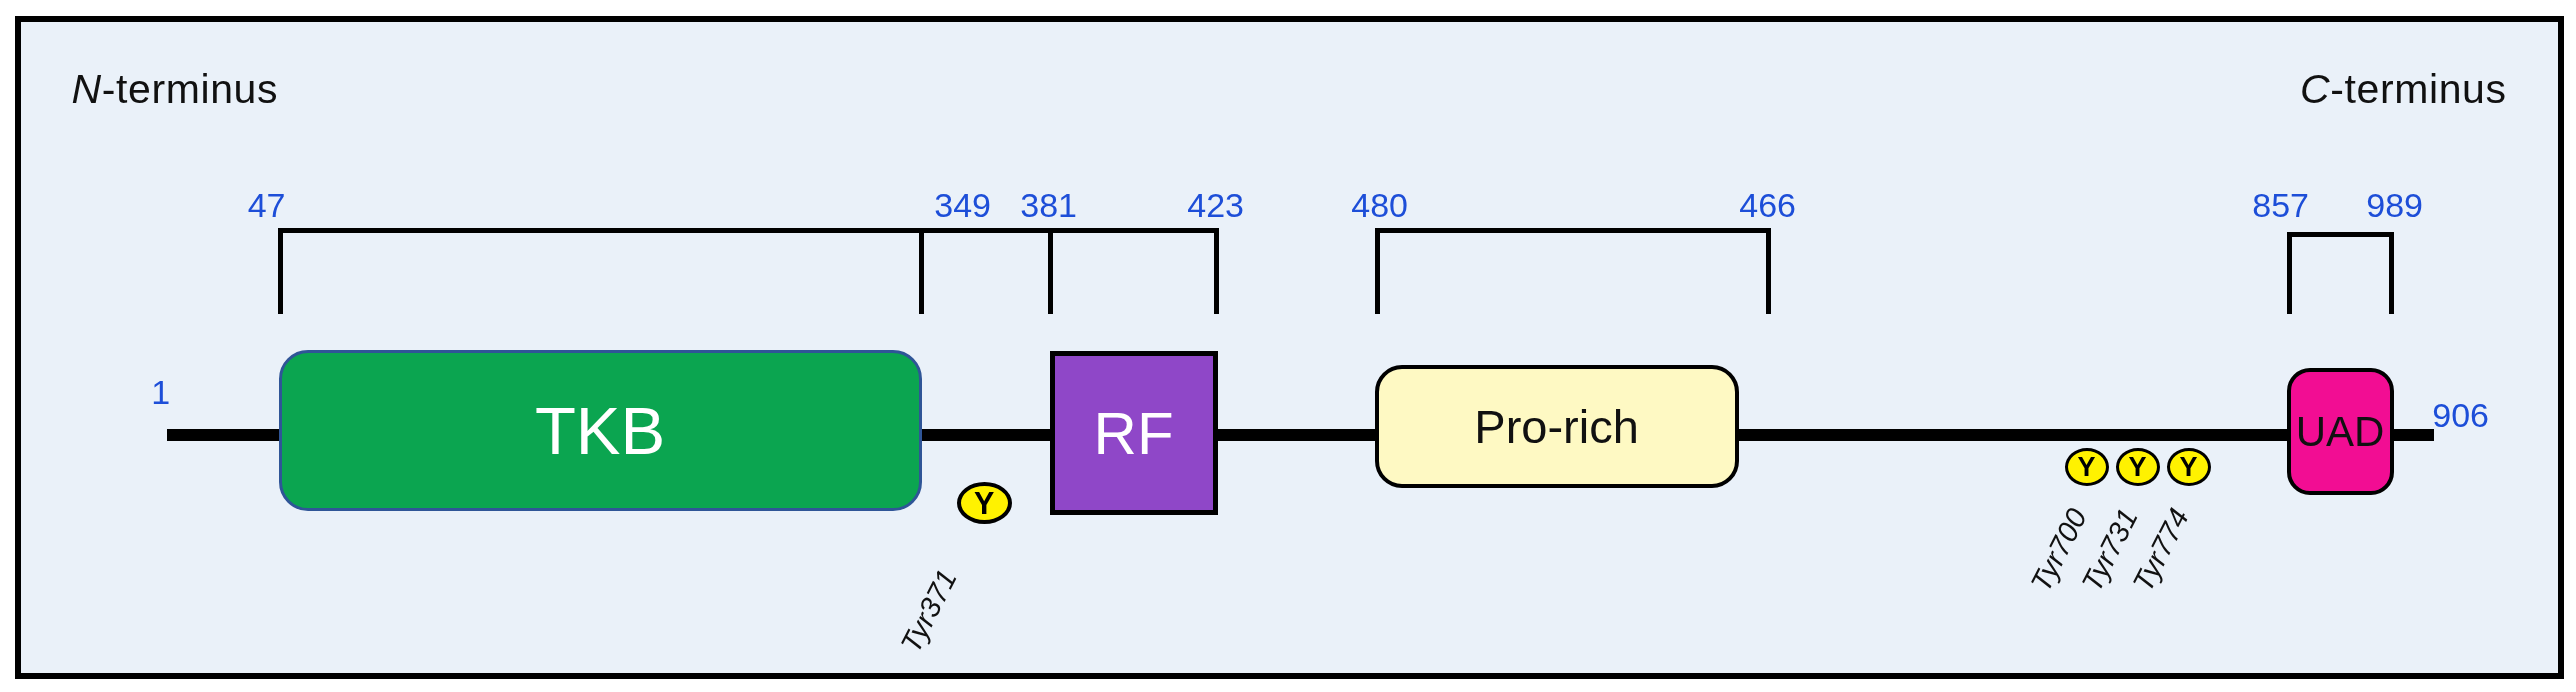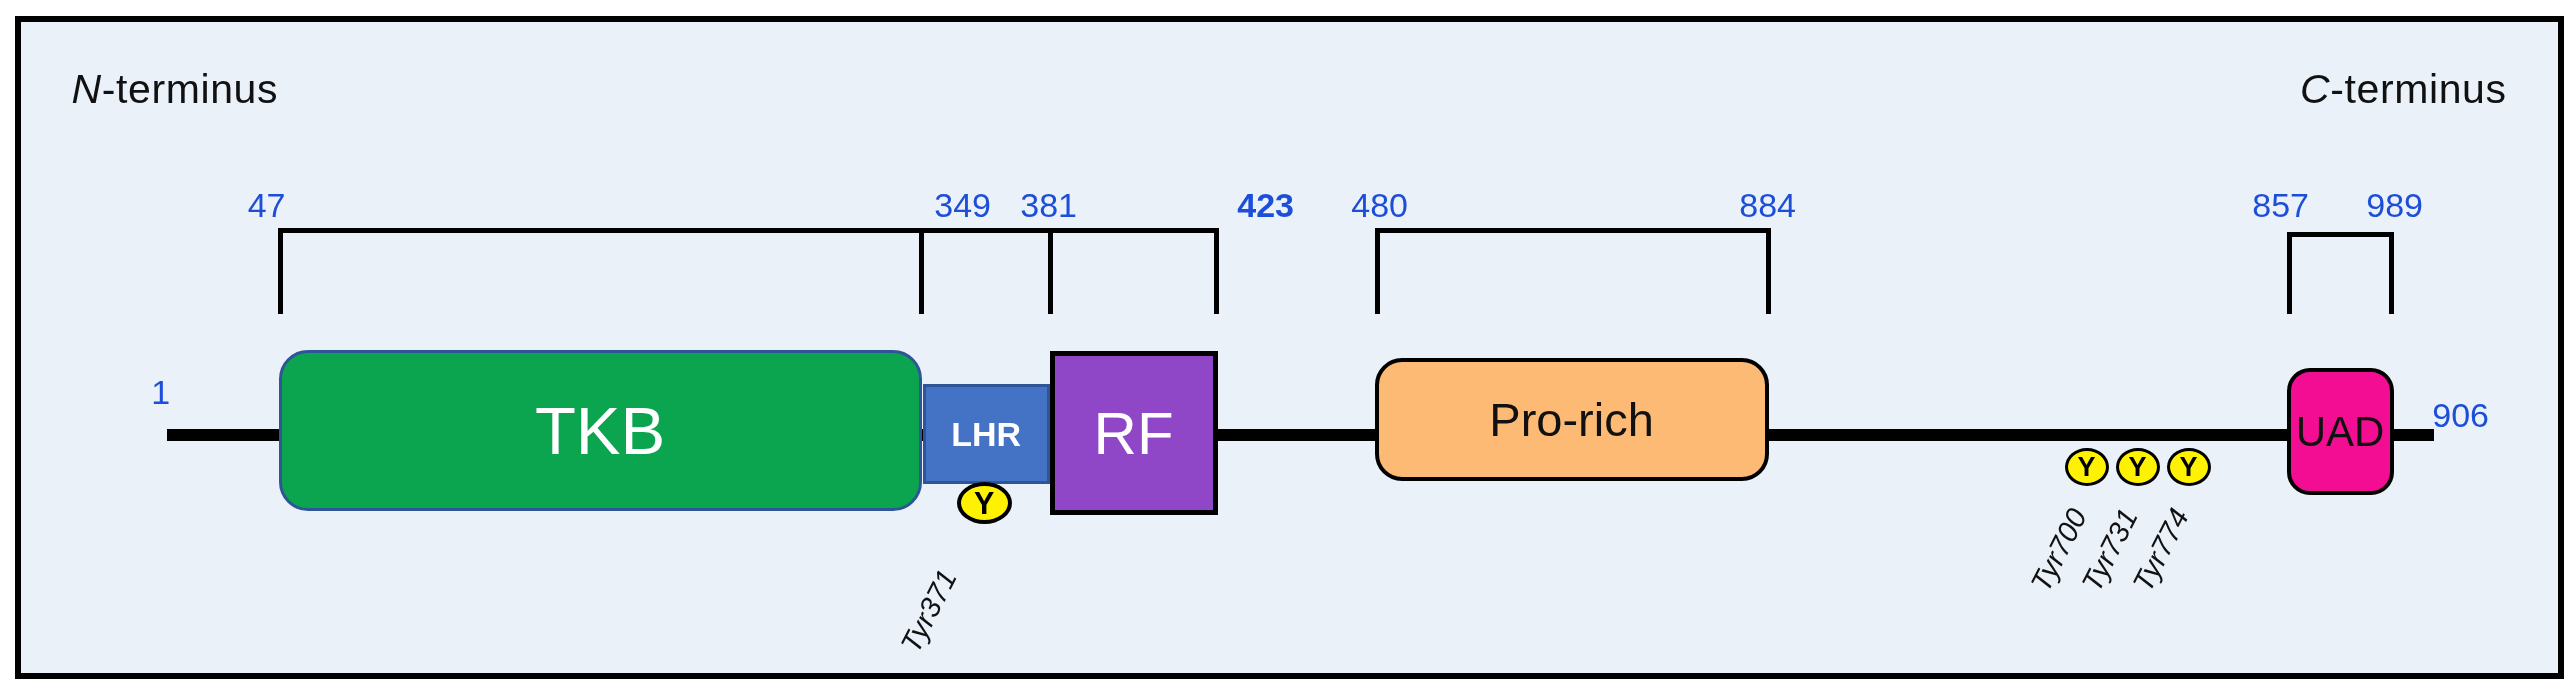--- a/index.html
+++ b/index.html
@@ -58,22 +58,22 @@
     left:902px;top:362px;width:127px;height:100px;
     background:#4472C5;border:3.2px solid #2F5597;
     color:#fff;font-size:34px;font-weight:bold;
   }
   #dom-rf{
     left:1029px;top:329px;width:168px;height:164px;
     background:#8F47C8;border:5.1px solid #000;
     color:#fff;font-size:60px;
   }
   #dom-prorich{
-    left:1354px;top:336px;width:394px;height:123px;
-    background:#fdba74;border:4.4px solid #000;border-radius:27px;
+    left:1354px;top:343px;width:364px;height:123px;
+    background:#fef9c3;border:4.4px solid #000;border-radius:27px;
     color:#111;font-size:47px;
   }
   #dom-uad{
     left:2266px;top:346px;width:107px;height:127px;
     background:#F20D93;border:4.4px solid #000;border-radius:23px;
     color:#111;font-size:42px;
   }
 
   
   .ycircle{
@@ -106,23 +106,23 @@
 <div id="stage">
   <div id="frame">
 
     <div id="terminal-right" class="terminal"><span class="tprefix">C</span><span>-terminus</span></div>
 
     <div id="terminal-left" class="terminal"><span class="tprefix">N</span><span>-terminus</span></div>
 
     <div class="numlabel row-top" style="left:246px;">47</div>
     <div class="numlabel row-top" style="left:902px;margin-left:40px;">349</div>
     <div class="numlabel row-top" style="left:1028px;">381</div>
-    <div class="numlabel row-top" style="left:1245px;font-weight:bold;">423</div>
+    <div class="numlabel row-top" style="left:1195px;">423</div>
     <div class="numlabel row-top" style="left:1359px;">480</div>
-    <div class="numlabel row-top" style="left:1747px;">884</div>
+    <div class="numlabel row-top" style="left:1747px;">466</div>
     <div class="numlabel row-top" style="left:2260px;">857</div>
     <div class="numlabel row-top" style="left:2374px;">989</div>
 
     <div id="bracket1" class="bracket">
       <div class="tick" style="left:0;"></div>
       <div class="tick" style="left:641px;"></div>
       <div class="tick" style="left:770px;"></div>
       <div class="tick" style="right:0;"></div>
     </div>
     <div id="bracket2" class="bracket">
@@ -133,23 +133,20 @@
       <div class="tick" style="left:0;height:77px;"></div>
       <div class="tick" style="right:0;height:77px;"></div>
     </div>
 
     <div id="res1" class="numlabel">1</div>
     <div id="backbone"></div>
     <div id="res906" class="numlabel">906</div>
 
     <div id="dom-tkb" class="domain">
       <span>TKB</span>
-    </div>
-    <div id="dom-lhr" class="domain">
-      <span>LHR</span>
     </div>
     <div id="dom-rf" class="domain">
       <span>RF</span>
     </div>
     <div id="dom-prorich" class="domain">
       <span>Pro-rich</span>
     </div>
     <div id="dom-uad" class="domain">
       <span>UAD</span>
     </div>

